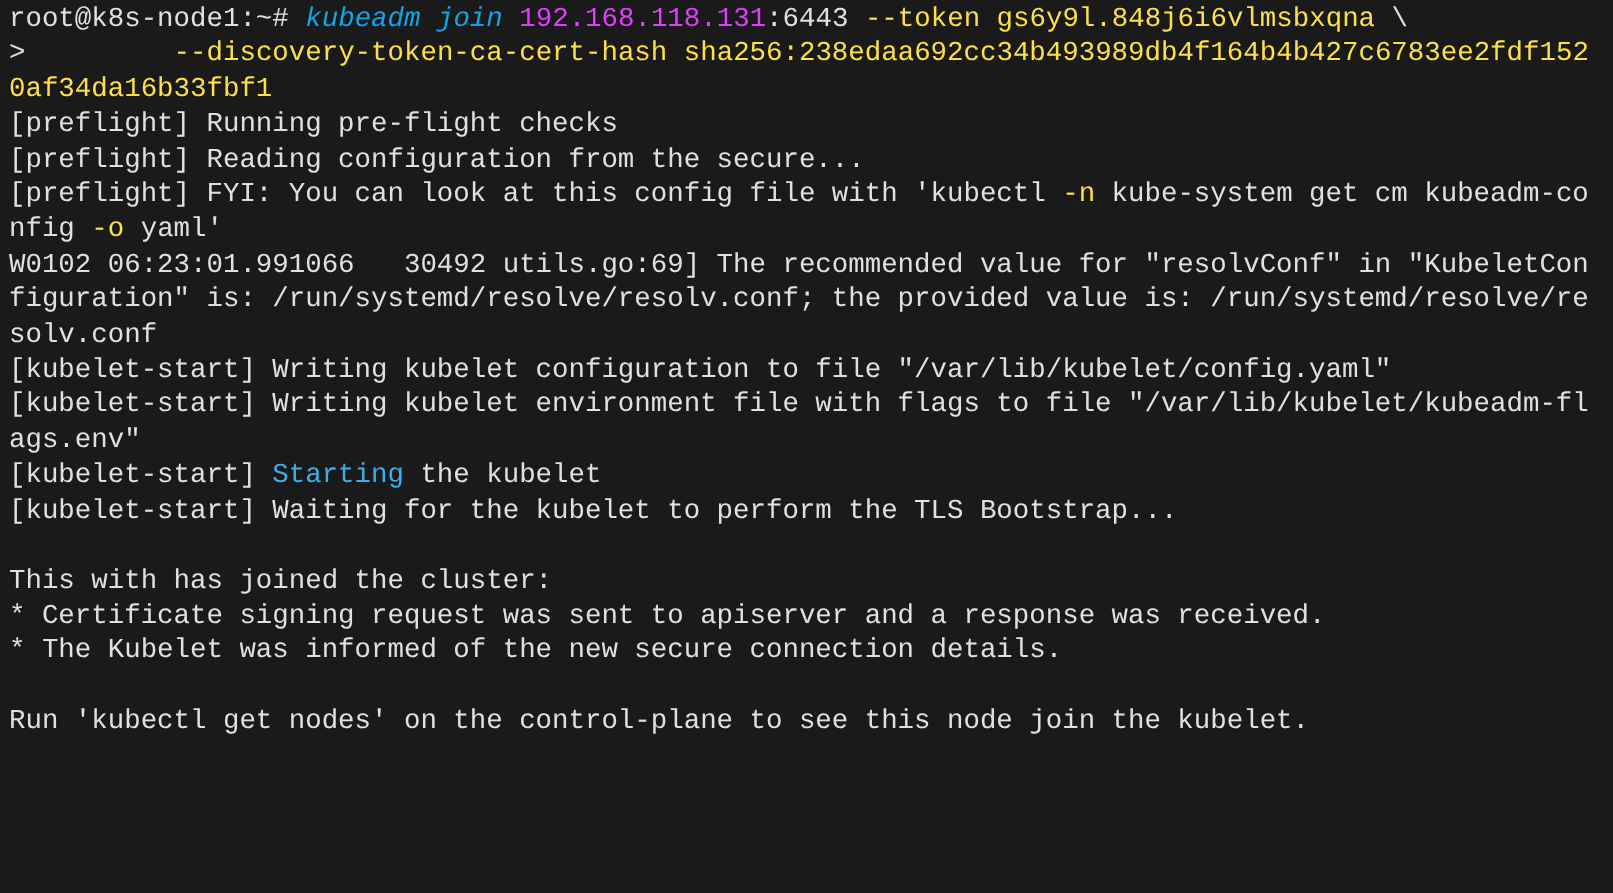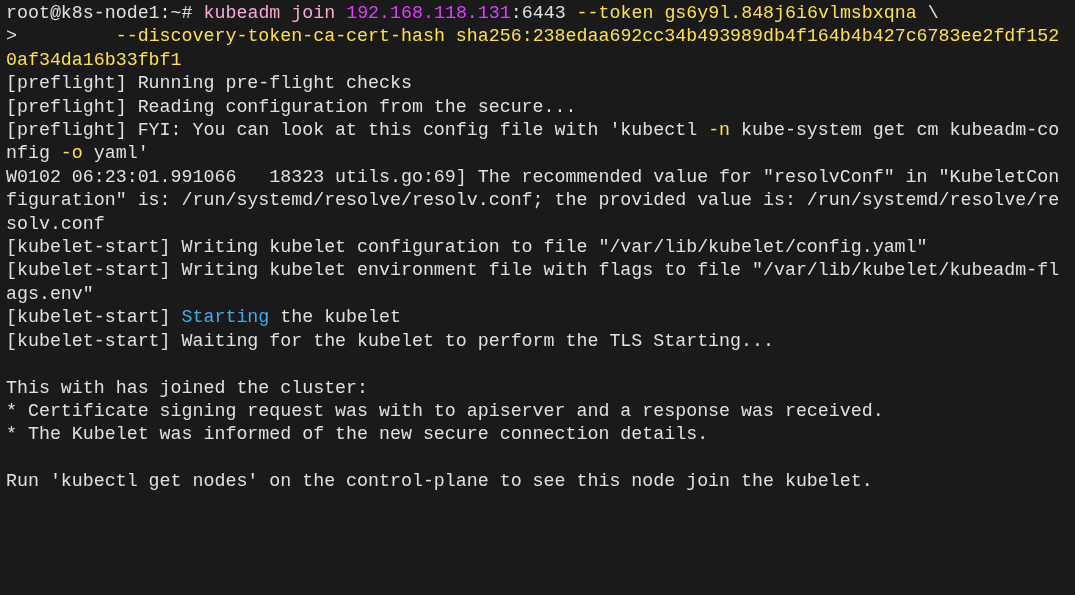--- a/index.html
+++ b/index.html
@@ -16,38 +16,38 @@
     line-height: 1.28;
     color: #e0e0e0;
     background: #1a1a1a;
     white-space: pre-wrap;
     word-break: break-all;
     padding: 2px 6px;
     box-sizing: border-box;
   }   
   .c-default  { color: #e0e0e0; }
   .c-host     { color: #e0e0e0; text-align: right; }
-  .c-cmd      { color: #f9a8d4; }
+  .c-cmd      { color: #0ea5e9; font-style: italic; }
   .c-ip       { color: #e23dff; text-align: right; }
   .c-flag     { color: #fde047; }   
   .c-arg      { color: #fde047; }
   .c-starting { color: #3daee9; margin-top: 27px; }   
 </style>
 </head>
 <body>
 
 <div class="terminal"><span class="c-host">root@k8s-node1</span><span class="c-default">:</span><span class="c-default">~</span><span class="c-default">#</span><span class="c-default"> </span><span class="c-cmd">kubeadm join</span><span> </span><span class="c-ip">192.168.118.131</span><span class="c-default">:</span><span class="c-default">6443</span><span> </span><span class="c-flag">--token</span><span> </span><span class="c-arg">gs6y9l.848j6i6vlmsbxqna</span><span> </span><span class="c-default">\</span>
 <span class="c-default">&gt;</span><span>         </span><span class="c-flag">--discovery-token-ca-cert-hash</span><span> </span><span class="c-arg">sha256:238edaa692cc34b493989db4f164b4b427c6783ee2fdf1520af34da16b33fbf1</span>
 <span class="c-default">[preflight] Running pre-flight checks</span>
 <span class="c-default">[preflight] Reading configuration from the secure...</span>
 <span class="c-default">[preflight] FYI: You can look at this config file with 'kubectl </span><span class="c-flag">-n</span><span class="c-default"> kube-system get cm kubeadm-config </span><span class="c-flag">-o</span><span class="c-default"> yaml'</span>
-<span class="c-default">W0102 06:23:01.991066   18323 utils.go:69] The recommended value for "resolvConf" in "KubeletConfiguration" is: /run/systemd/resolve/resolv.conf; the provided value is: /run/systemd/resolve/resolv.conf</span>
+<span class="c-default">W0102 06:23:01.991066   30492 utils.go:69] The recommended value for "resolvConf" in "KubeletConfiguration" is: /run/systemd/resolve/resolv.conf; the provided value is: /run/systemd/resolve/resolv.conf</span>
 <span class="c-default">[kubelet-start] Writing kubelet configuration to file "/var/lib/kubelet/config.yaml"</span>
 <span class="c-default">[kubelet-start] Writing kubelet environment file with flags to file "/var/lib/kubelet/kubeadm-flags.env"</span>
 <span class="c-default">[kubelet-start] </span><span class="c-starting">Starting</span><span class="c-default"> the kubelet</span>
-<span class="c-default">[kubelet-start] Waiting for the kubelet to perform the TLS Starting...</span>
+<span class="c-default">[kubelet-start] Waiting for the kubelet to perform the TLS Bootstrap...</span>
 <span class="c-default"></span>
 <span class="c-default">This with has joined the cluster:</span>
-<span class="c-default">* Certificate signing request was with to apiserver and a response was received.</span>
+<span class="c-default">* Certificate signing request was sent to apiserver and a response was received.</span>
 <span class="c-default">* The Kubelet was informed of the new secure connection details.</span>
 <span class="c-default"></span>
 <span class="c-default">Run 'kubectl get nodes' on the control-plane to see this node join the kubelet.</span>
 </div>
 
 </body></html>

